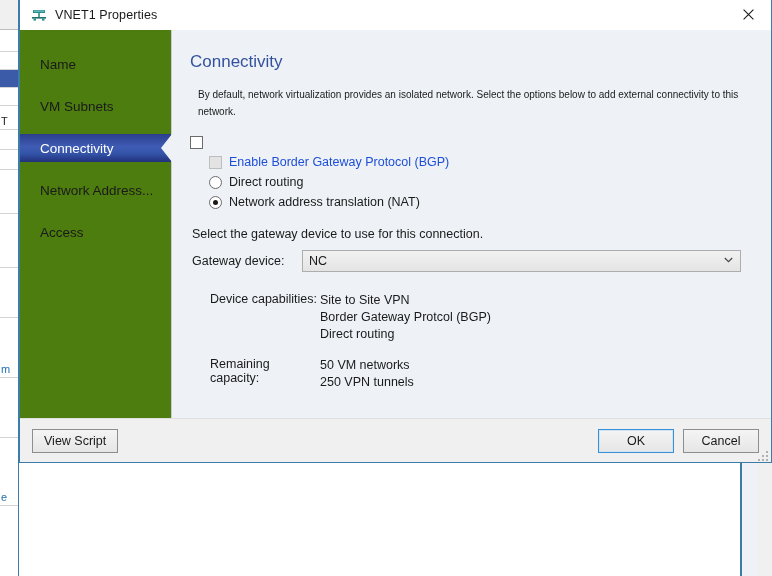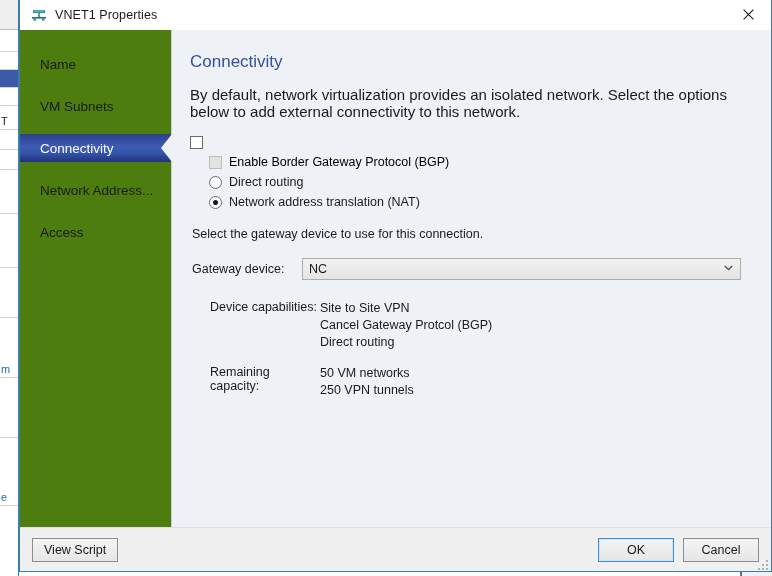--- a/index.html
+++ b/index.html
@@ -51,21 +51,21 @@
   }
   #bg-vsplit {
     position: absolute; right: 31px; top: 0; width: 1px; height: 576px;
     background: #3b7ca8;
   }
 
   
   #dialog {
     position: absolute;
     left: 19px; top: 0;
-    width: 753px; height: 572px;
+    width: 753px; height: 463px;
     background: #f0f0f0;
     border: 1px solid #3b7ca8;
     border-top: none;
     display: flex; flex-direction: column;
   }
 
   
   #titlebar {
     height: 30px; flex: 0 0 30px;
     background: #ffffff;
@@ -138,34 +138,34 @@
     position: relative;
     overflow: hidden;
   }
   #content-heading {
     font-size: 17px;
     color: #33519e;
     margin: 0 0 14px 0;
     font-weight: normal;
   }
   #content-desc {
-    font-size: 15px; color: #1a1a1a;
+    font-size: 10px; color: #1a1a1a;
     line-height: 17px;
-    margin: 0 0 16px 0;
+    margin: 0 0 16px 8px;
     max-width: 548px;
   }
 
   .opt-row {
     display: flex; align-items: center;
     margin-bottom: 6px;
     font-size: 12.5px; color: #1a1a1a;
     cursor: default;
   }
   .opt-row.indent { margin-left: 19px; }
-  .opt-row.disabled { color: #000000; }
+  .opt-row.disabled { color: #1d4ed8; }
 
   .cbox {
     width: 13px; height: 13px; flex: 0 0 13px;
     border: 1px solid #6b6b6b;
     background: #ffffff;
     margin-right: 7px;
     position: relative;
   }
   .cbox.disabled { background: #e3e3e3; border-color: #bdbdbd; }
   .cbox.checked::after {
@@ -190,21 +190,21 @@
     content: "";
     position: absolute;
     left: 3px; top: 3px;
     width: 5px; height: 5px;
     border-radius: 50%;
     background: #1a1a1a;
   }
 
   #gateway-instruction {
     font-size: 12.5px; color: #1a1a1a;
-    margin: 18px 0 17px 2px;
+    margin: 18px 0 9px 2px;
   }
 
   #gateway-row {
     display: flex; align-items: center;
     margin-bottom: 20px;
   }
   #gateway-label {
     font-size: 12.5px; color: #1a1a1a;
     width: 110px; flex: 0 0 110px;
     margin-left: 2px;
@@ -373,21 +373,21 @@
               <path d="M0.8 1 L4.5 4.6 L8.2 1" stroke="#4a4a4a" stroke-width="1.3" fill="none"></path>
             </svg>
           </span>
         </div>
       </div>
 
       <div class="info-block">
         <span class="info-label">Device capabilities:</span>
         <span class="info-values">
           <div>Site to Site VPN</div>
-          <div>Cancel Gateway Protcol (BGP)</div>
+          <div>Border Gateway Protcol (BGP)</div>
           <div>Direct routing</div>
         </span>
       </div>
 
       <div class="info-block">
         <span class="info-label">Remaining capacity:</span>
         <span class="info-values">
           <div>50 VM networks</div>
           <div>250 VPN tunnels</div>
         </span>

